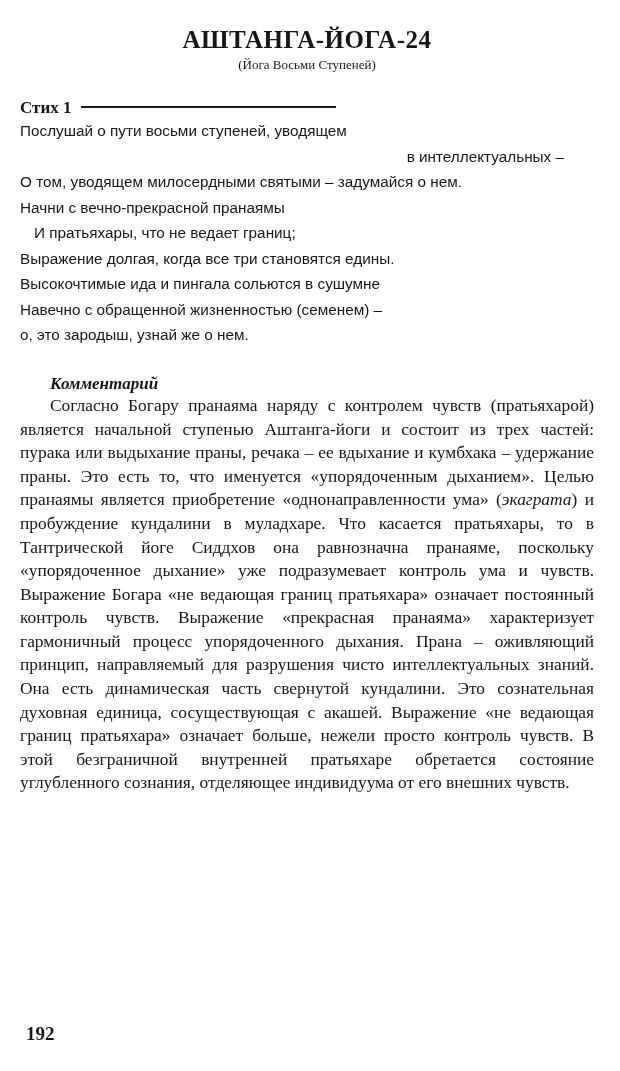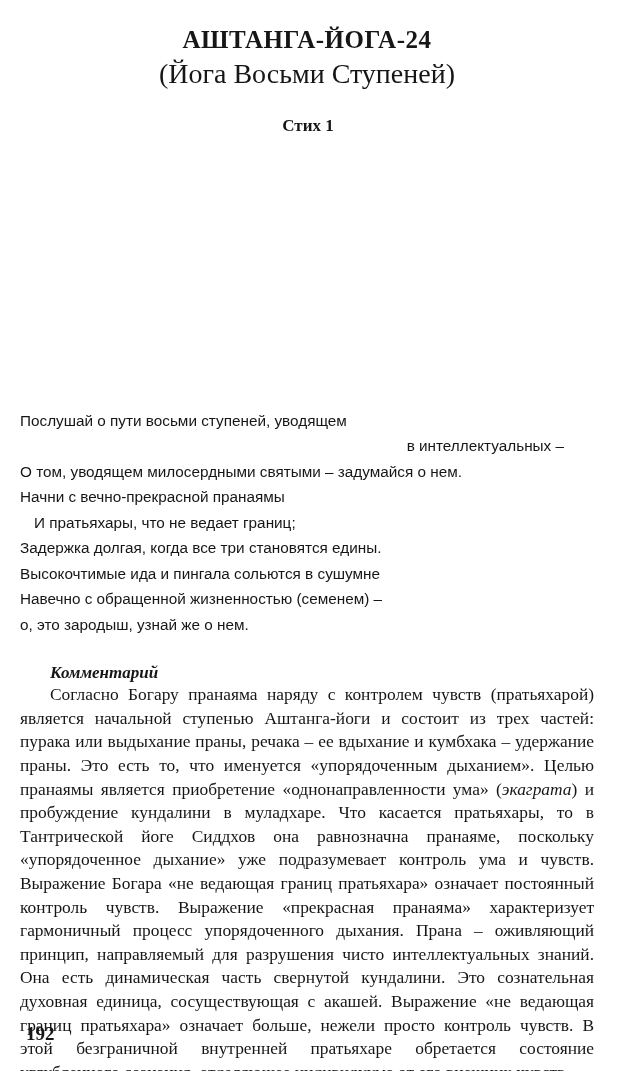--- a/index.html
+++ b/index.html
@@ -32,53 +32,51 @@
   .main-title {
     font-family: "Liberation Serif", serif;
     font-weight: bold;
     font-size: 25px;
     letter-spacing: 0.5px;
     line-height: 1.1;
     margin: 0;
   }
   .subtitle {
     font-family: "Liberation Serif", serif;
-    font-size: 28px;
+    font-size: 13px;
     line-height: 1.15;
     margin: 4px 0 0 0;
   }
 
   
   .verse-head {
     display: flex;
     align-items: center;
     margin-top: 26px;
     padding-left: 2px;
-    flex-direction: column;
   }
   .verse-head .label {
     font-family: "Liberation Serif", serif;
     font-weight: bold;
     font-size: 17px;
     white-space: nowrap;
   }
   .verse-head .rule {
     flex: 0 0 255px;
     height: 2px;
     background: #1a1a1a;
     margin-left: 10px;
     margin-bottom: 3px;
   }
 
   
   .verse {
     font-family: "Liberation Sans", sans-serif;
     font-size: 15.3px;
     line-height: 25.5px;
-    margin-top: 14px;
     padding-left: 2px;
   }
   .verse .line { white-space: pre-wrap; }
   .verse .line.indent1 { padding-left: 14px; }
   .verse .line.right-1 { text-align: right; padding-right: 32px; }
   .verse .line.right-2 { padding-right: 1px; }
 
   
   .commentary {
     margin-top: 26px;
@@ -127,21 +125,21 @@
     <span class="label">Стих 1</span>
     <span class="rule"></span>
   </div>
 
   <div class="verse">
     <div class="line">Послушай о пути восьми ступеней, уводящем</div>
     <div class="line right-1">в интеллектуальных –</div>
     <div class="line">О том, уводящем милосердными святыми – задумайся о нем.</div>
     <div class="line">Начни с вечно-прекрасной пранаямы</div>
     <div class="line indent1">И пратьяхары, что не ведает границ;</div>
-    <div class="line">Задержка долгая, когда все три становятся едины.</div>
+    <div class="line">Выражение долгая, когда все три становятся едины.</div>
     <div class="line">Высокочтимые ида и пингала сольются в сушумне</div>
     <div class="line">Навечно с обращенной жизненностью (семенем) –</div>
     <div class="line right-2">о, это зародыш, узнай же о нем.</div>
   </div>
 
   <div class="commentary">
     <div class="commentary-title">Комментарий</div>
     <div class="commentary-text"><span>Согласно Богару пранаяма наряду с контролем чувств (пратьяхарой) является начальной ступенью Аштанга-йоги и состоит из трех частей: пурака или выдыхание праны, речака – ее вдыхание и кумбхака – удержание праны. Это есть то, что именуется «упорядоченным дыханием». Целью пранаямы является приобретение «однонаправленности ума» (</span><em>экаграта</em><span>) и пробуждение кундалини в муладхаре. Что касается пратьяхары, то в Тантрической йоге Сиддхов она равнозначна пранаяме, поскольку «упорядоченное дыхание» уже подразумевает контроль ума и чувств. Выражение Богара «не ведающая границ пратьяхара» означает постоянный контроль чувств. Выражение «прекрасная пранаяма» характеризует гармоничный процесс упорядоченного дыхания. Прана – оживляющий принцип, направляемый для разрушения чисто интеллектуальных знаний. Она есть динамическая часть свернутой кундалини. Это сознательная духовная единица, сосуществующая с акашей. Выражение «не ведающая границ пратьяхара» означает больше, нежели просто контроль чувств. В этой безграничной внутренней пратьяхаре обретается состояние углубленного сознания, отделяющее индивидуума от его внешних чувств.</span></div>
   </div>
 

